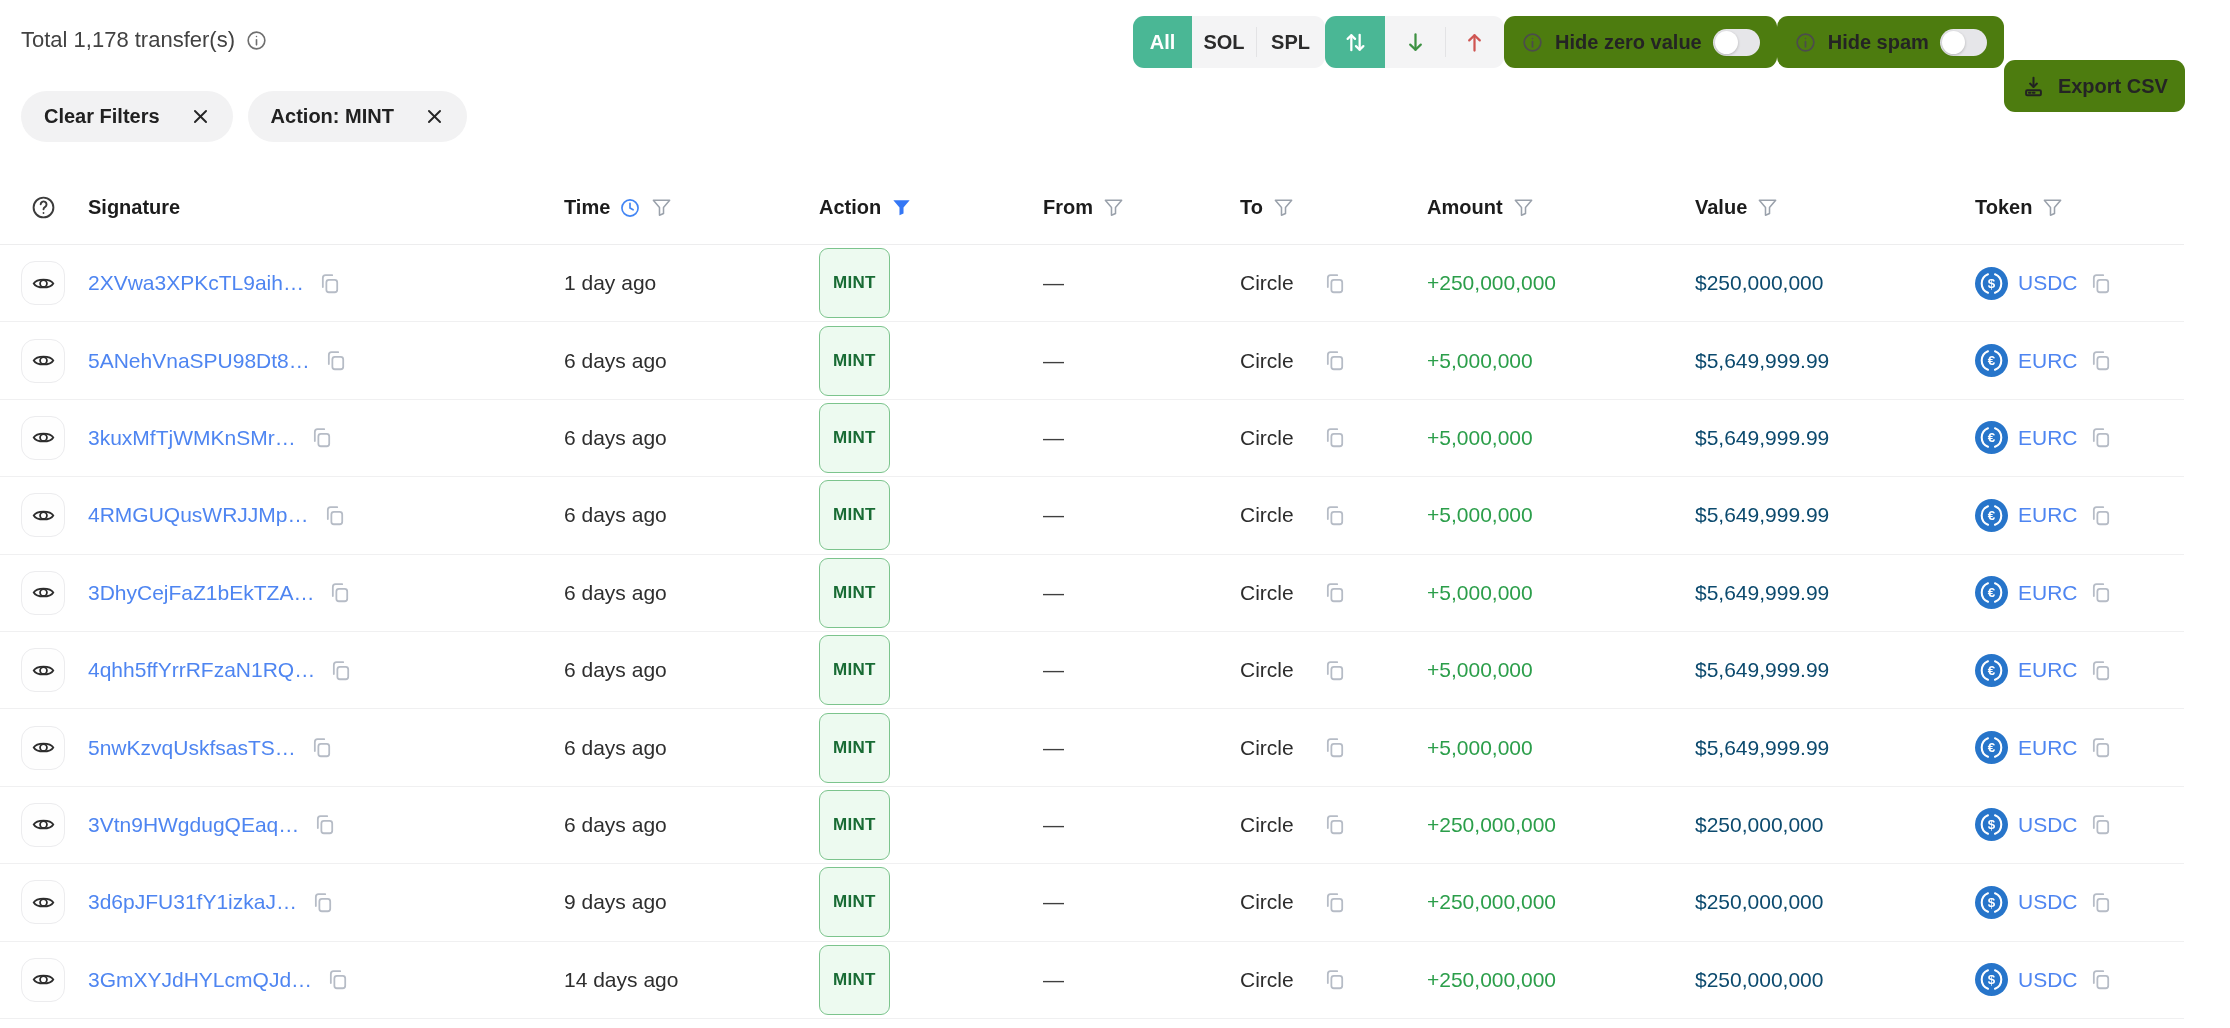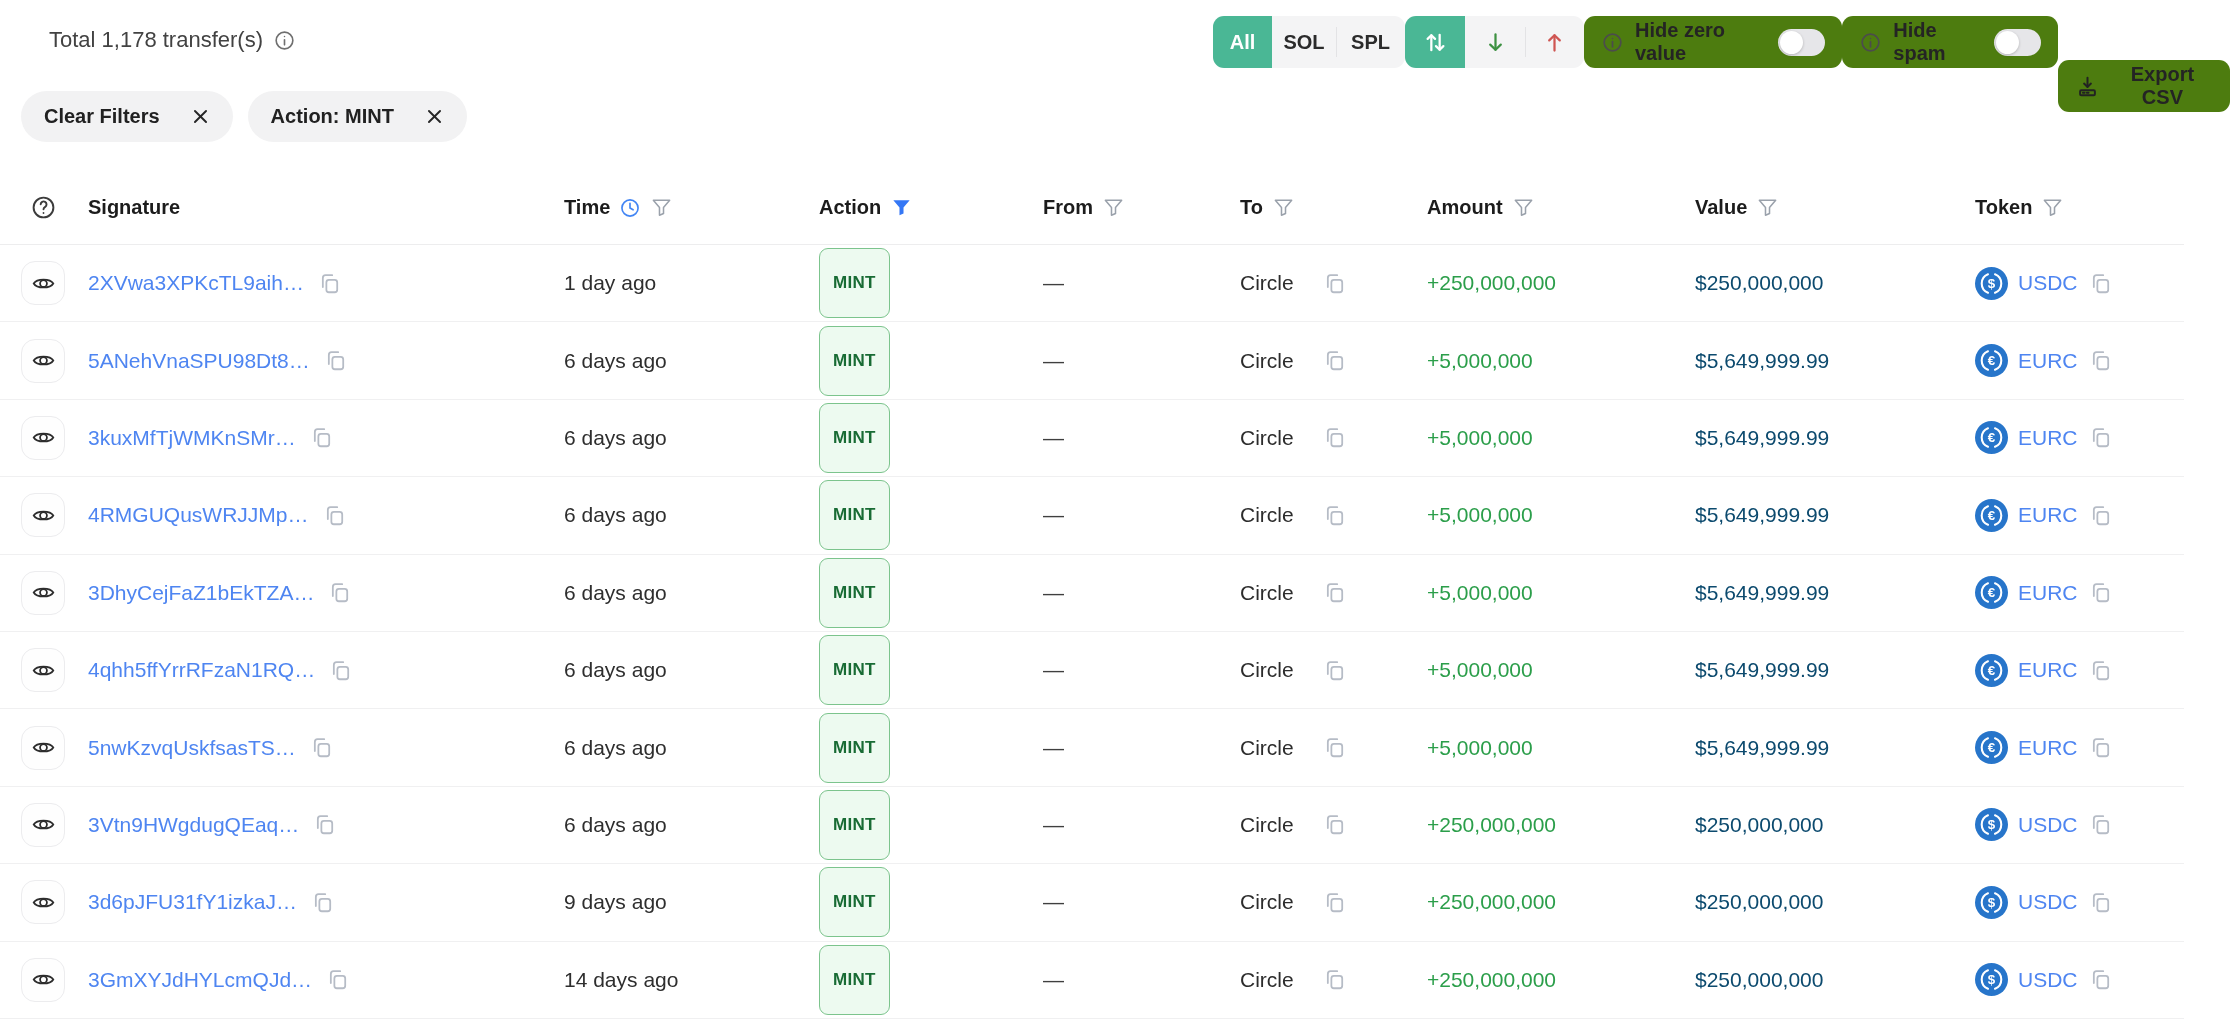--- a/index.html
+++ b/index.html
@@ -1,22 +1,22 @@
 <!DOCTYPE html>
 <html><head>
 <meta charset="utf-8">
 <style>
   html,body { margin:0; padding:0; background:#fff; }
   body { font-family:"Liberation Sans", sans-serif; -webkit-font-smoothing:antialiased; }
   .page { position:relative; width:2230px; height:1028px; background:#fff; overflow:hidden; }
 
   
   .total-row { position:absolute; left:21px; top:27px; display:flex; align-items:center; gap:10px;
-               font-size:22px; color:#424242;margin-left:28px; }
-  .controls { position:absolute; top:16px; left:1213px; height:52px; display:flex; gap:0; }
+               font-size:22px; color:#424242; }
+  .controls { position:absolute; top:16px; left:1133px; height:52px; display:flex; gap:0; }
   .seg { display:flex; background:#f4f4f5; border-radius:11px; height:52px; }
   .seg-btn { border:none; background:transparent; cursor:pointer; display:flex; align-items:center;
              justify-content:center; font-family:inherit; font-size:20px; font-weight:700; color:#2b2b2b;
              position:relative; padding:0; }
   .seg-btn:first-child { border-radius:11px 0 0 11px; }
   .seg-btn:last-child { border-radius:0 11px 11px 0; }
   .seg-btn.active { background:#4ab795; color:#fff; }
   .seg-btn + .seg-btn::before { content:""; position:absolute; left:0; top:11px; bottom:11px; width:1px; background:#e3e3e5; }
   .seg-btn.active + .seg-btn::before { display:none; }
   .w59{width:59px}.w60{width:60px}.w64{width:64px}.w69{width:69px}

